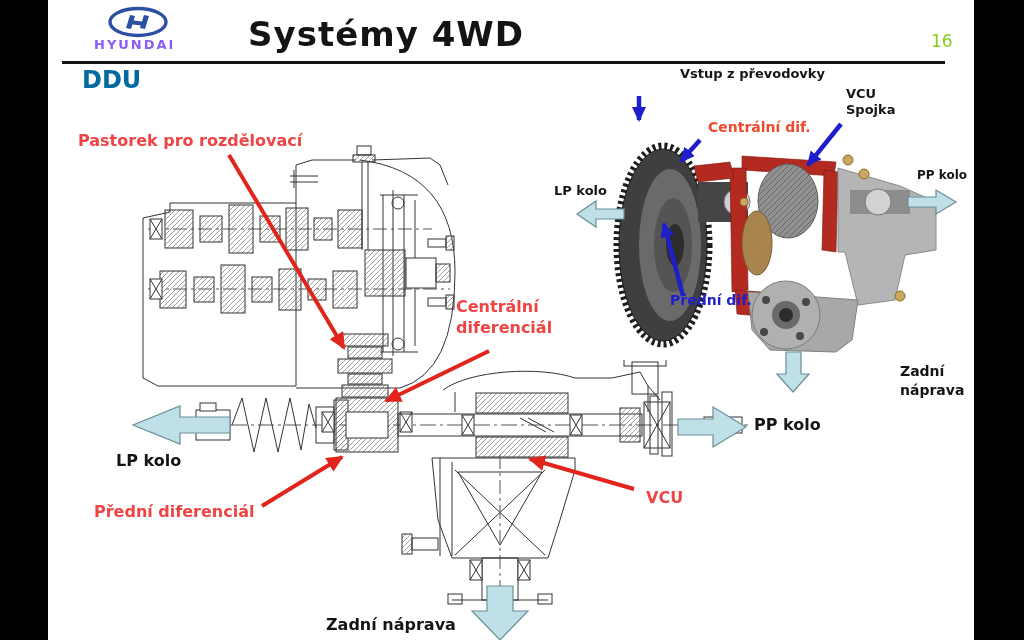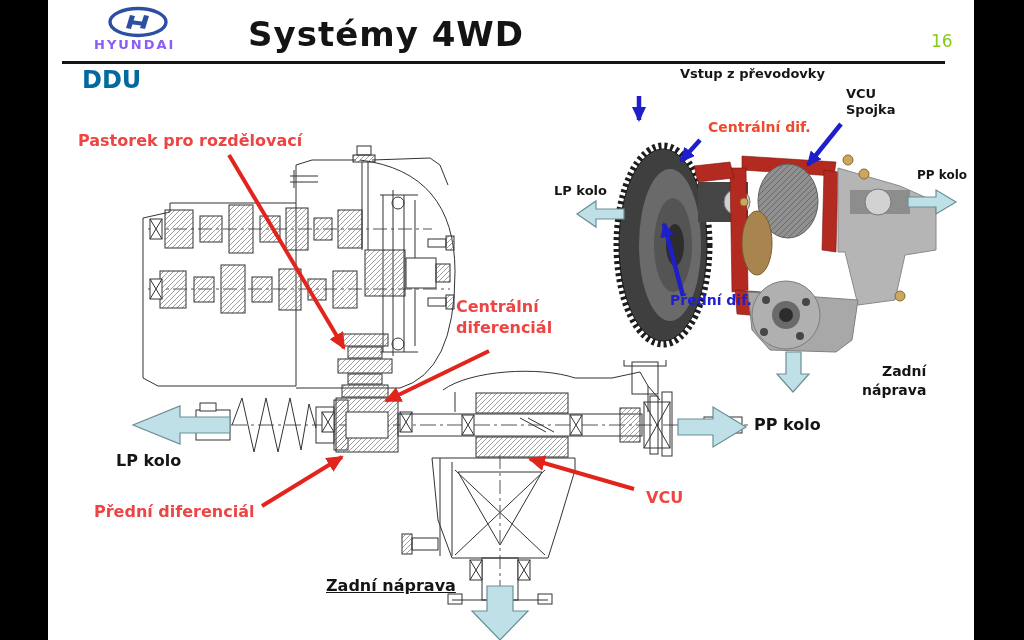--- a/index.html
+++ b/index.html
@@ -18,21 +18,21 @@
   .blue{color:#2121cc;}
   .black{color:#151515;}
   .title{position:absolute;left:248px;top:14px;font-size:34px;font-weight:bold;color:#141414;
          letter-spacing:1px;z-index:5;}
   .pagenum{position:absolute;left:931px;top:31px;font-size:17px;color:#84cc16;z-index:5;}
   .brandtext{position:absolute;left:94px;top:37px;font-size:13px;font-weight:bold;
              letter-spacing:2px;color:#8b5cf6;z-index:5;}
   .headrule{position:absolute;left:62px;top:61px;width:883px;height:3px;background:#141414;z-index:4;}
   .ddu{position:absolute;left:82px;top:66px;font-size:24px;font-weight:bold;color:#0369a1;z-index:5;}
   .logo{position:absolute;left:100px;top:6px;z-index:5;}
-  .ctr{text-align:right;}
+  .ctr{text-align:left;margin-left:38px;}
 </style>
 </head>
 <body>
 
 <div class="stage">
   <div class="letterbox" style="left:0;width:48px;"></div>
   <div class="slide"></div>
   <div class="letterbox" style="left:974px;width:50px;"></div>
 
   <svg class="logo" width="76" height="32" viewBox="0 0 76 32">
@@ -248,21 +248,21 @@
     <div>Centrální</div>
     <div>diferenciál</div>
   </div>
 
   <div class="lbl red sz16" style="left:646px;top:487px;">VCU</div>
 
   <div class="lbl black sz16" style="left:116px;top:450px;">LP kolo</div>
 
   <div class="lbl black sz16" style="left:754px;top:414px;">PP kolo</div>
 
-  <div class="lbl black sz16" style="left:326px;top:575px;text-decoration:underline;">Zadní náprava</div>
+  <div class="lbl black sz16" style="left:326px;top:614px;">Zadní náprava</div>
 
   <div class="lbl black sz13" style="left:644px;top:66px;margin-left:36px;">Vstup z převodovky</div>
 
   <div class="lbl black sz13" style="left:846px;top:86px;">
     <div>VCU</div>
     <div>Spojka</div>
   </div>
 
   <div class="lbl orangered sz14" style="left:708px;top:119px;">Centrální dif.</div>
 

